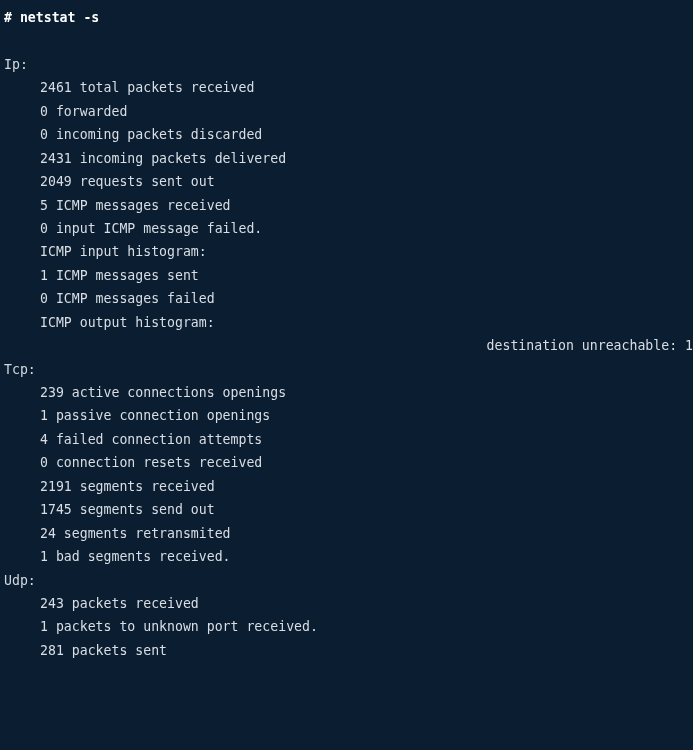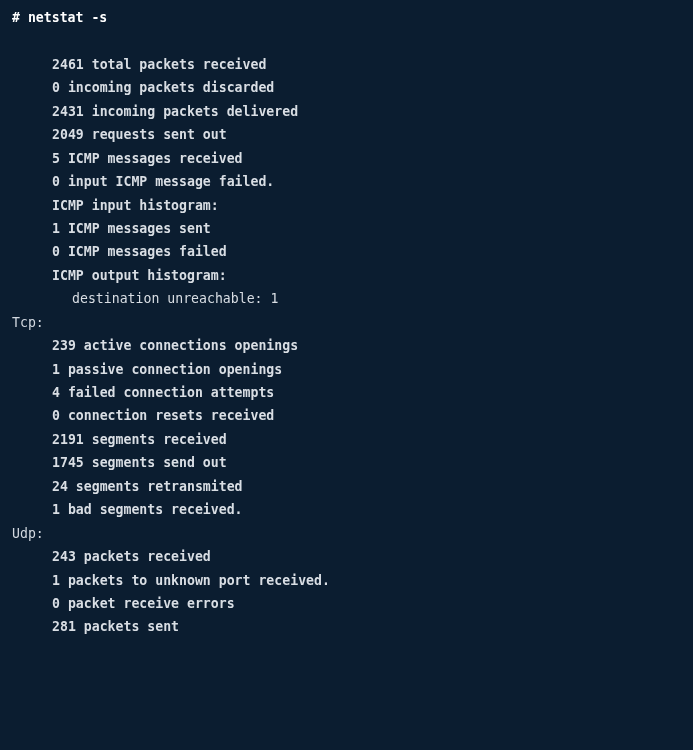--- a/index.html
+++ b/index.html
@@ -24,50 +24,52 @@
     overflow: hidden;
   }
   .term-line {
     font-family: "DejaVu Sans Mono", "Liberation Mono", monospace;
     font-size: 13.2px;
     line-height: 23.45px;
     height: 23.45px;
     color: #d9dee4;
     white-space: pre;
     letter-spacing: 0px;
-    padding-left: 12px;
+    padding-left: 4px;
     box-sizing: border-box;
   }
   .term-line.prompt {
     color: #ffffff;
     font-weight: bold;
   }
   .term-line.section {
     color: #d2d8df;
   }
   .term-line.blank {
     color: transparent;
   }
-  .indent-1 { padding-left: 52px; font-weight: bold; }
-  .indent-2 { padding-left: 72px; }
+  .indent-1 { padding-left: 40px; }
+  .indent-2 { padding-left: 72px; text-align: right; }
   #screen-body {
     padding-top: 6px;
   }
 </style>
 </head>
 <body>
 
 <div id="terminal">
   <div id="screen-body">
 
     <div class="term-line prompt"># netstat -s</div>
 
     <div class="term-line blank"></div>
 
+    <div class="term-line section">Ip:</div>
     <div class="term-line indent-1">2461 total packets received</div>
+    <div class="term-line indent-1">0 forwarded</div>
     <div class="term-line indent-1">0 incoming packets discarded</div>
     <div class="term-line indent-1">2431 incoming packets delivered</div>
     <div class="term-line indent-1">2049 requests sent out</div>
 
     <div class="term-line indent-1">5 ICMP messages received</div>
     <div class="term-line indent-1">0 input ICMP message failed.</div>
     <div class="term-line indent-1">ICMP input histogram:</div>
     <div class="term-line indent-1">1 ICMP messages sent</div>
     <div class="term-line indent-1">0 ICMP messages failed</div>
     <div class="term-line indent-1">ICMP output histogram:</div>
@@ -79,17 +81,16 @@
     <div class="term-line indent-1">4 failed connection attempts</div>
     <div class="term-line indent-1">0 connection resets received</div>
     <div class="term-line indent-1">2191 segments received</div>
     <div class="term-line indent-1">1745 segments send out</div>
     <div class="term-line indent-1">24 segments retransmited</div>
     <div class="term-line indent-1">1 bad segments received.</div>
 
     <div class="term-line section">Udp:</div>
     <div class="term-line indent-1">243 packets received</div>
     <div class="term-line indent-1">1 packets to unknown port received.</div>
-    <div class="term-line indent-1">0 packet receive errors</div>
     <div class="term-line indent-1">281 packets sent</div>
 
   </div>
 </div>
 
 </body></html>

